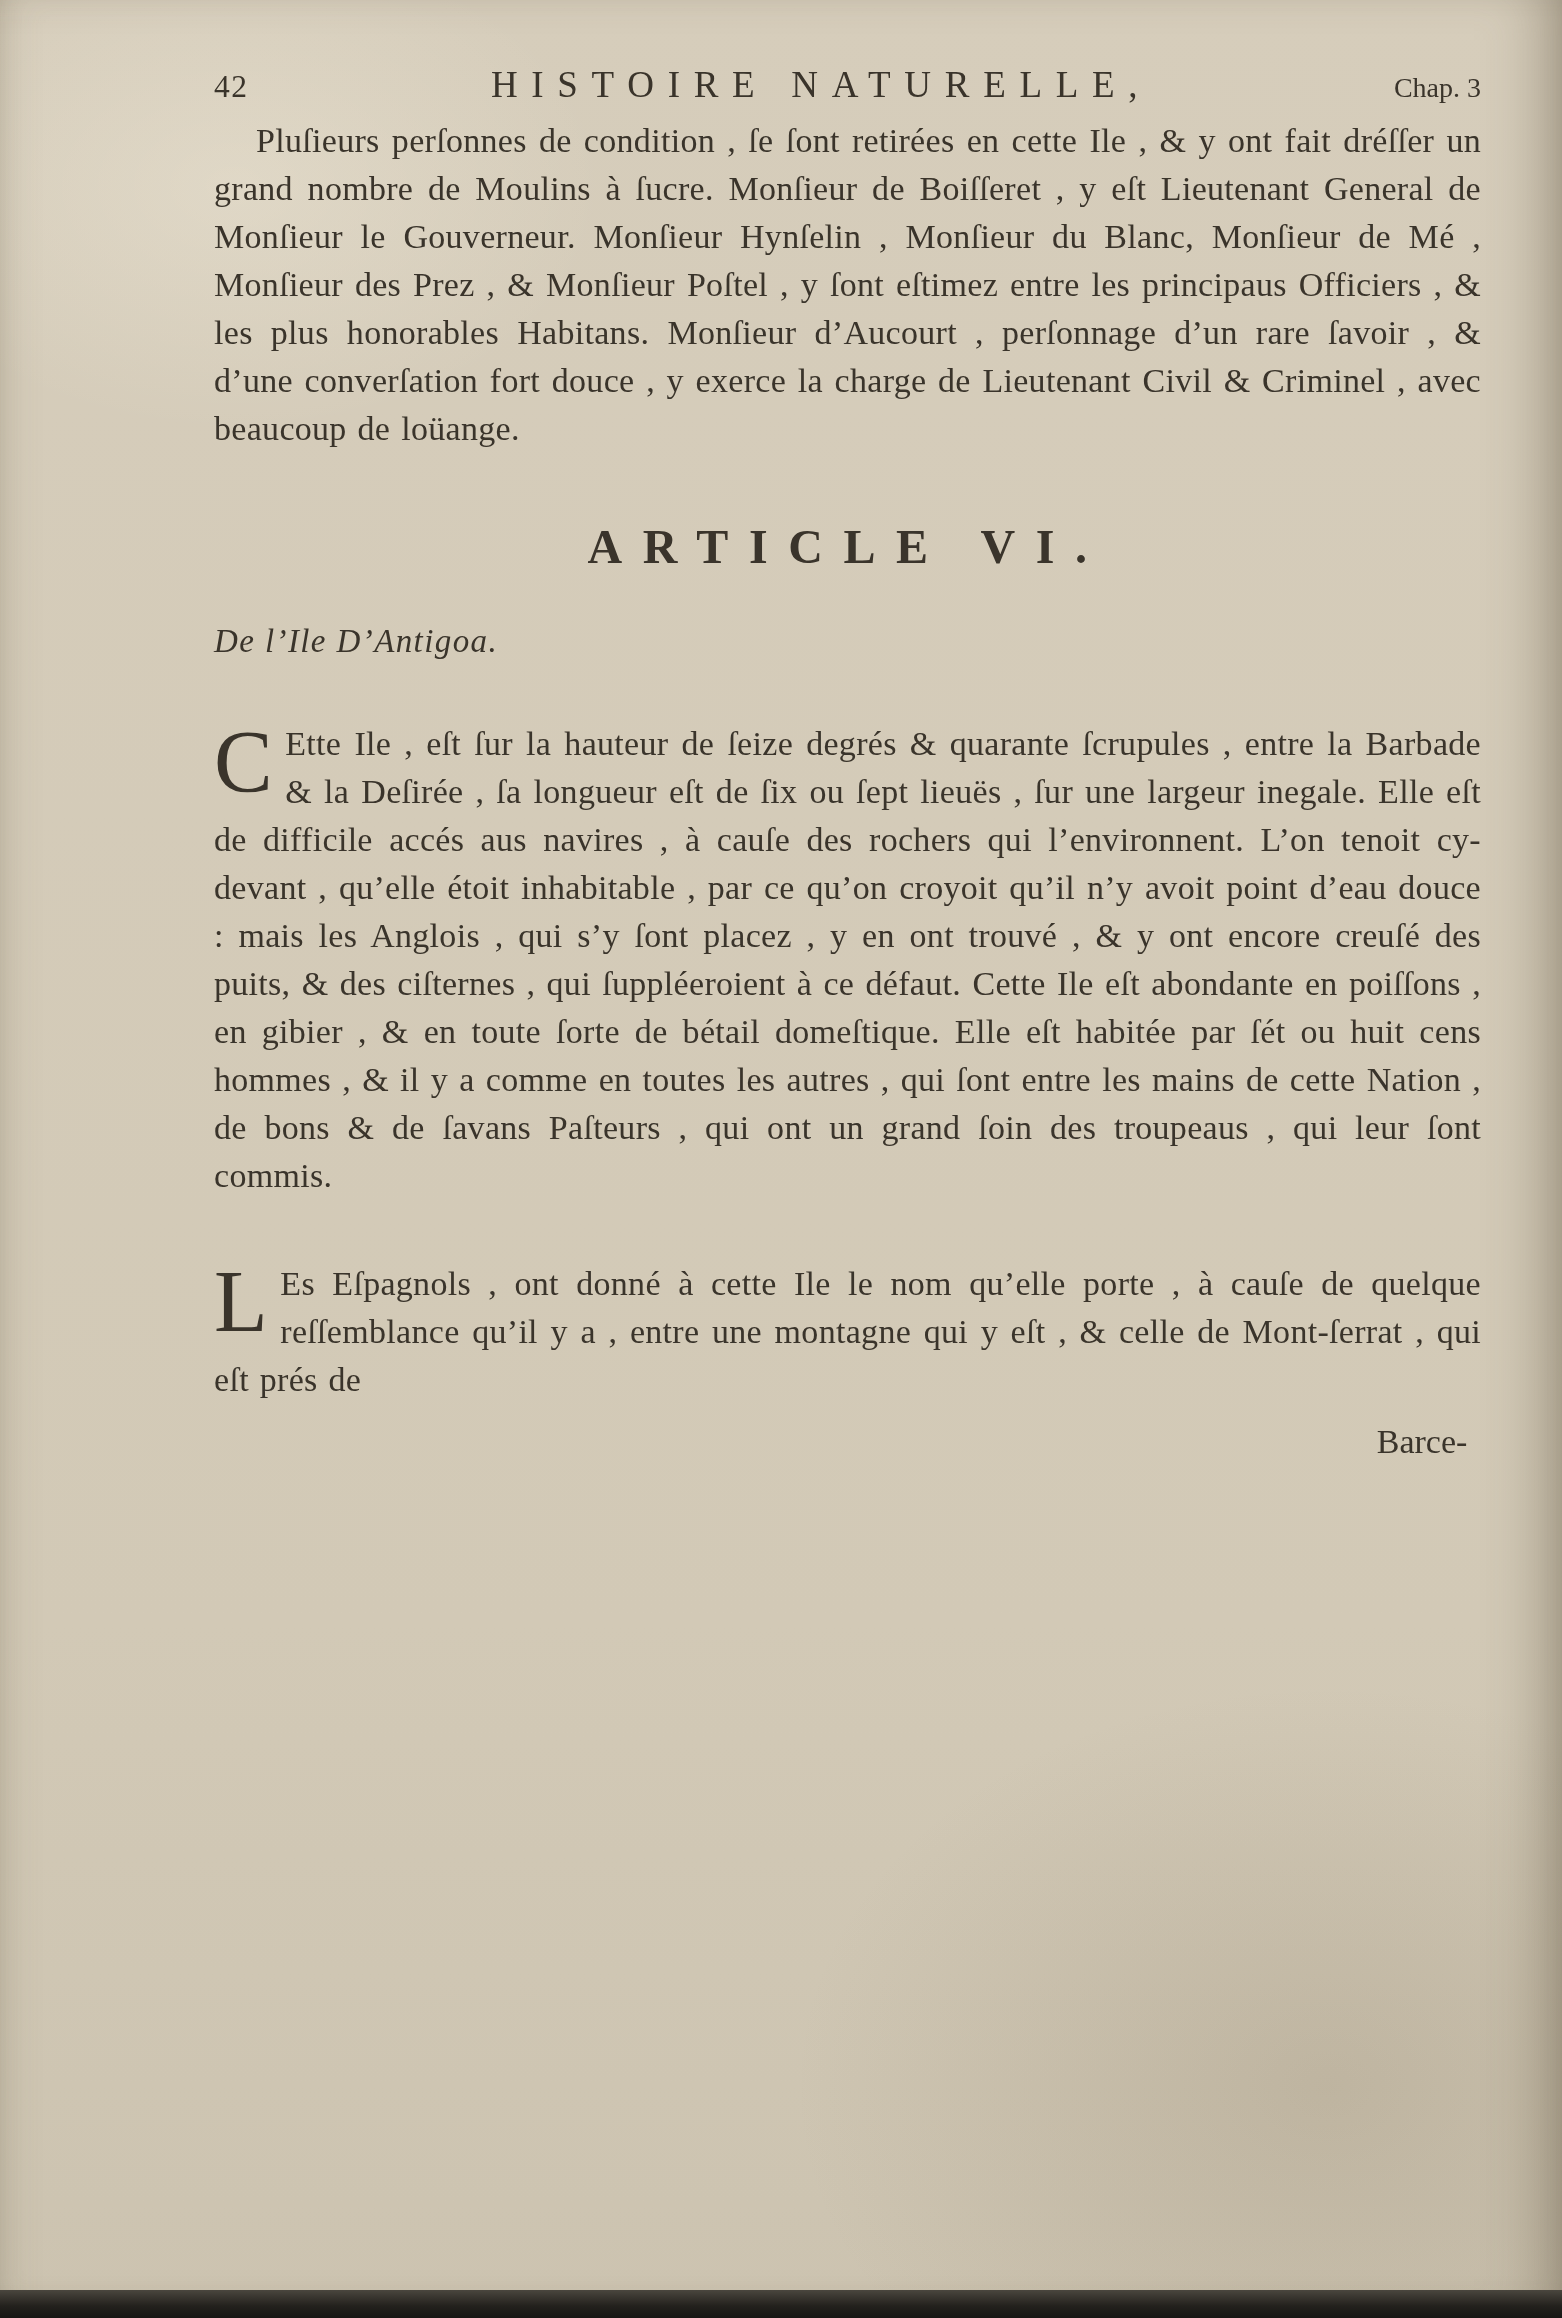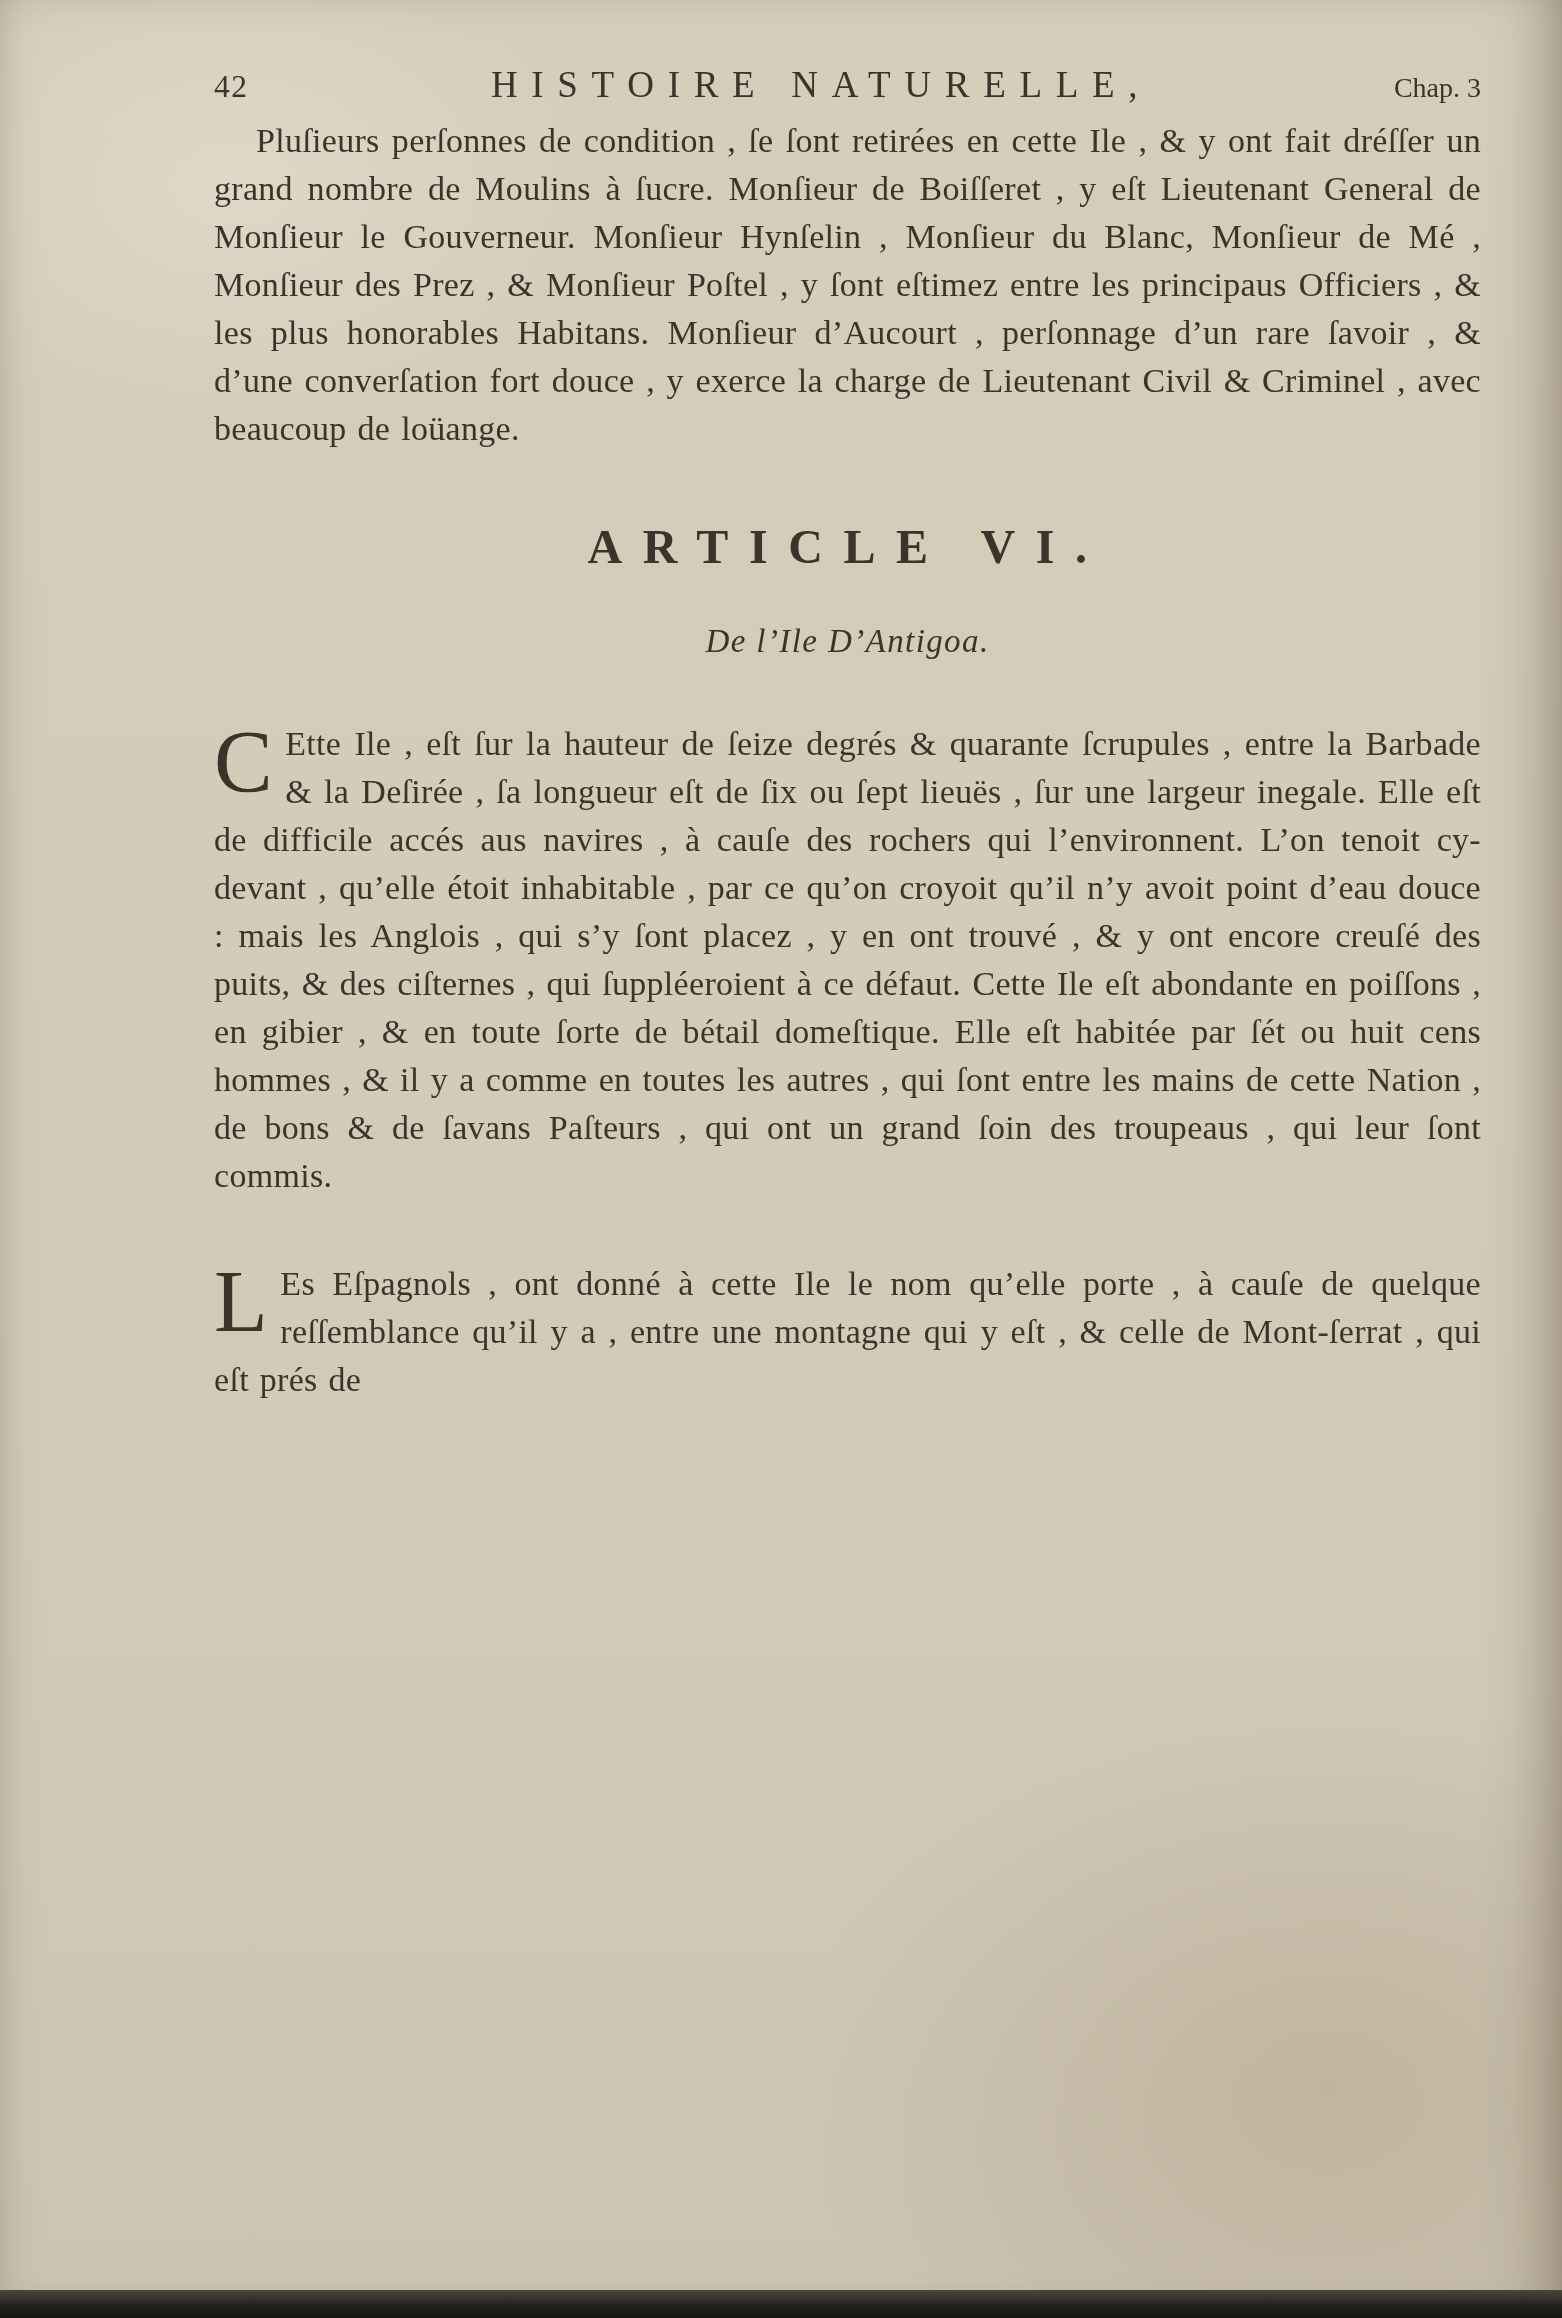--- a/index.html
+++ b/index.html
@@ -72,21 +72,21 @@
     text-indent: 42px;
   }
   .article-heading {
     text-align: center;
     font-size: 48px;
     letter-spacing: 20.6px;
     margin: 66px 0 0 0;
     white-space: nowrap;
   }
   .article-subheading {
-    text-align: center;
+    text-align: left;
     font-style: italic;
     font-size: 33px;
     letter-spacing: 1.4px;
     margin: 49px 0 0 0;
   }
   .article-body {
     margin-top: 60px;
   }
   .dropcap {
     float: left;
@@ -117,18 +117,19 @@
   <h2 class="article-heading">ARTICLE VI.</h2>
 
   <div class="article-subheading">De l’Ile D’Antigoa.</div>
 
   <p class="body-par article-body"><span class="dropcap">C</span><span>Ette Ile , eſt ſur la hauteur de ſeize degrés &amp; quarante ſcrupules , entre la Barbade &amp; la Deſirée , ſa longueur eſt de ſix ou ſept lieuës , ſur une largeur inegale. Elle eſt de difficile accés aus navires , à cauſe des rochers qui l’environnent. L’on tenoit cy-devant , qu’elle étoit inhabitable , par ce qu’on croyoit qu’il n’y avoit point d’eau douce : mais les Anglois , qui s’y ſont placez , y en ont trouvé , &amp; y ont encore creuſé des puits, &amp; des ciſternes , qui ſuppléeroient à ce défaut. Cette Ile eſt abondante en poiſſons , en gibier , &amp; en toute ſorte de bétail domeſtique. Elle eſt habitée par ſét ou huit cens hommes , &amp; il y a comme en toutes les autres , qui ſont entre les mains de cette Nation , de bons &amp; de ſavans Paſteurs , qui ont un grand ſoin des troupeaus , qui leur ſont commis.</span></p>
 
 
 
   <p class="body-par article-body"><span class="dropcap">L</span><span>Es Eſpagnols , ont donné à cette Ile le nom qu’elle porte , à cauſe de quelque reſſemblance qu’il y a , entre une montagne qui y eſt , &amp; celle de Mont-ſerrat , qui eſt prés de</span></p>
 
+  <div class="catchword">Barce-</div>
 
 </div>
 
 <div class="page-shadow"></div>
 <div class="bottom-edge"></div>
 
 
 </body></html>

